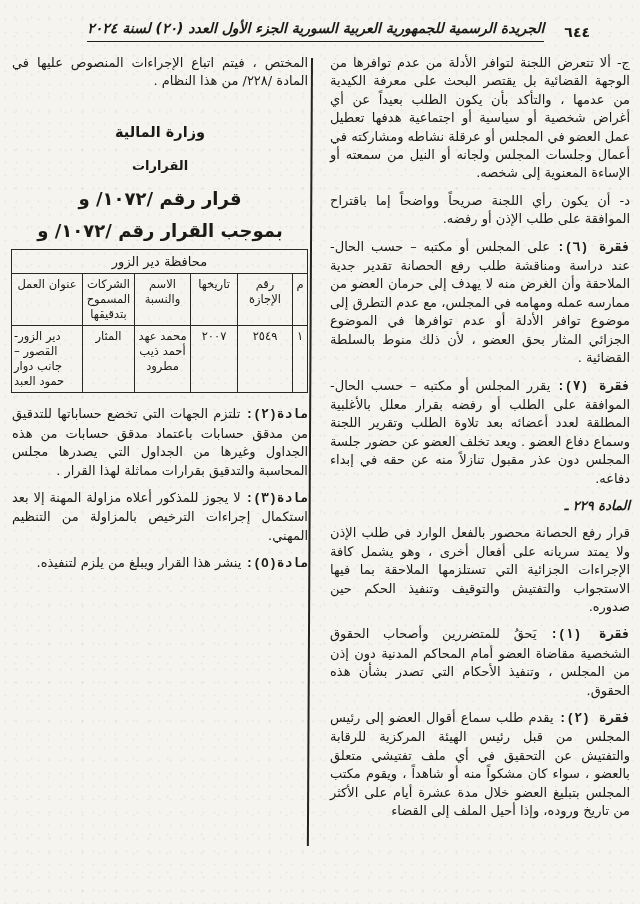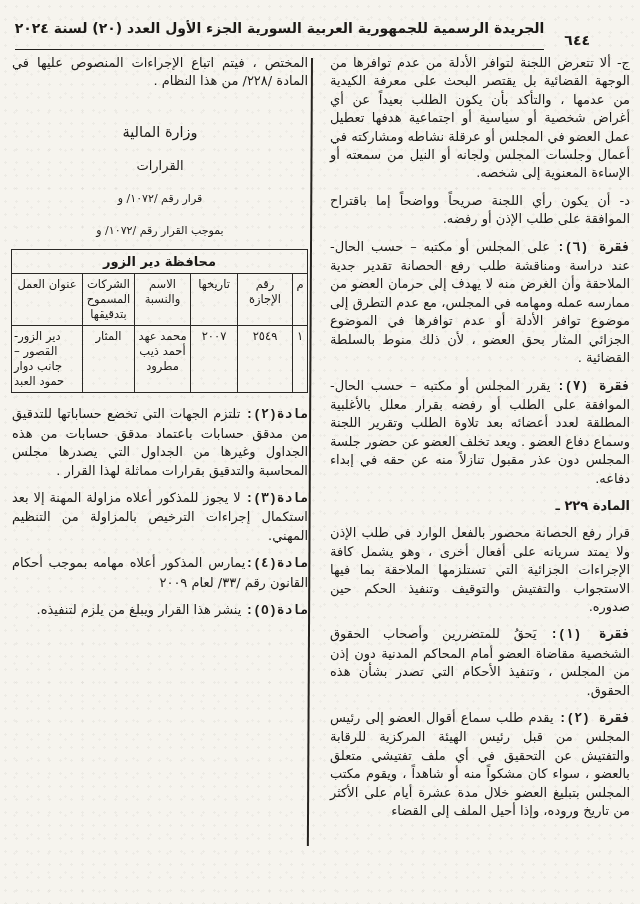--- a/index.html
+++ b/index.html
@@ -14,46 +14,46 @@
       radial-gradient(rgba(70,62,50,0.055) 1px, transparent 1.3px),
       radial-gradient(rgba(70,62,50,0.045) 1px, transparent 1.3px);
     background-size:11px 13px,17px 19px;
     background-position:0 0,6px 8px;
   }
   .header{
     position:absolute;top:18px;right:50px;
     display:flex;align-items:flex-end;gap:20px;
     font-weight:bold;font-size:14px;line-height:20px;
   }
-  .htitle{border-bottom:1.6px solid #211f1c;padding-bottom:11px;}
+  .htitle{border-bottom:1.6px solid #211f1c;padding-bottom:3px;font-style:italic;}
   .divider{
     position:absolute;top:58px;left:311px;width:1.6px;height:788px;
     background:#26231f;transform:rotate(0.3deg);transform-origin:top center;
   }
   .col{position:absolute;top:54px;font-size:13px;line-height:18.4px;text-align:justify;text-justify:inter-word;}
   .col-right{right:10px;width:300px;}
   .col-left{left:12px;width:296px;}
   .col p{margin:0 0 9px 0;}
   .lbl{font-weight:bold;font-family:Liberation Mono, monospace;}
-  .heading{font-weight:bold;text-align:right;margin:3px 0 8px 0;}
+  .heading{font-weight:bold;text-align:right;margin:3px 0 8px 0;font-style:italic;}
   .center{text-align:center;}
-  .bold{font-weight:normal;}
+  .bold{font-weight:bold;}
   .ministry{margin-top:32px !important;font-size:14.5px;}
   .qararat{margin-top:16px !important;text-align:center;}
-  .decree{margin-top:14px !important;font-size:11px;}
+  .decree{margin-top:14px !important;font-size:18px;}
   .mada1{margin-top:14px !important;}
   table.roster{
     width:100%;border-collapse:collapse;table-layout:fixed;
     margin:5px 0 12px 0;font-size:11.5px;line-height:15px;
   }
   table.roster th,table.roster td{
     border:1.4px solid #2b2926;padding:3px 2px;vertical-align:top;
     text-align:center;font-weight:normal;overflow:hidden;
   }
-  table.roster .ttl{font-weight:bold;font-size:13px;padding:4px 2px;text-align:center;}
+  table.roster .ttl{font-weight:normal;font-size:13px;padding:4px 2px;text-align:center;}
   table.roster td.addr{text-align:left;padding-right:5px;}
 </style>
 </head>
 <body>
 
 <div class="page">
 
   <div class="header">
     <span>٦٤٤</span>
     <span class="htitle">الجريدة الرسمية للجمهورية العربية السورية الجزء الأول العدد (٢٠) لسنة ٢٠٢٤</span>
@@ -106,17 +106,16 @@
           <td>٢٠٠٧</td>
           <td>محمد عهد أحمد ذيب مطرود</td>
           <td>المثار</td>
           <td class="addr">دير الزور- القصور – جانب دوار حمود العبد</td>
         </tr>
       </tbody>
     </table>
 
     <p><span class="lbl">مادة(٢):</span><span> تلتزم الجهات التي تخضع حساباتها للتدقيق من مدقق حسابات باعتماد مدقق حسابات من هذه الجداول وغيرها من الجداول التي يصدرها مجلس المحاسبة والتدقيق بقرارات مماثلة لهذا القرار .</span></p>
     <p><span class="lbl">مادة(٣):</span><span> لا يجوز للمذكور أعلاه مزاولة المهنة إلا بعد استكمال إجراءات الترخيص بالمزاولة من التنظيم المهني.</span></p>
-    <p><span class="lbl">مادة(٤):</span><span>يمارس المذكور أعلاه مهامه بموجب أحكام القانون رقم /٣٣/ لعام ٢٠٠٩</span></p>
     <p><span class="lbl">مادة(٥):</span><span> ينشر هذا القرار ويبلغ من يلزم لتنفيذه.</span></p>
   </div>
 
 </div>
 
 </body></html>

